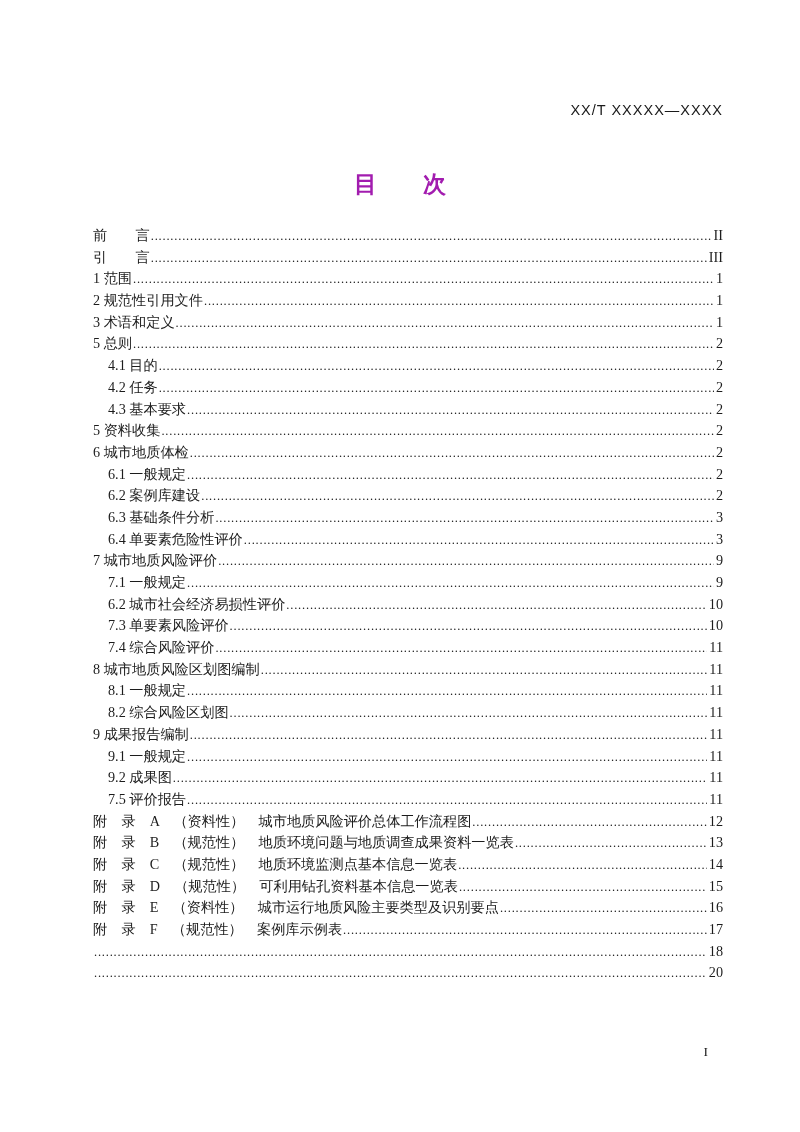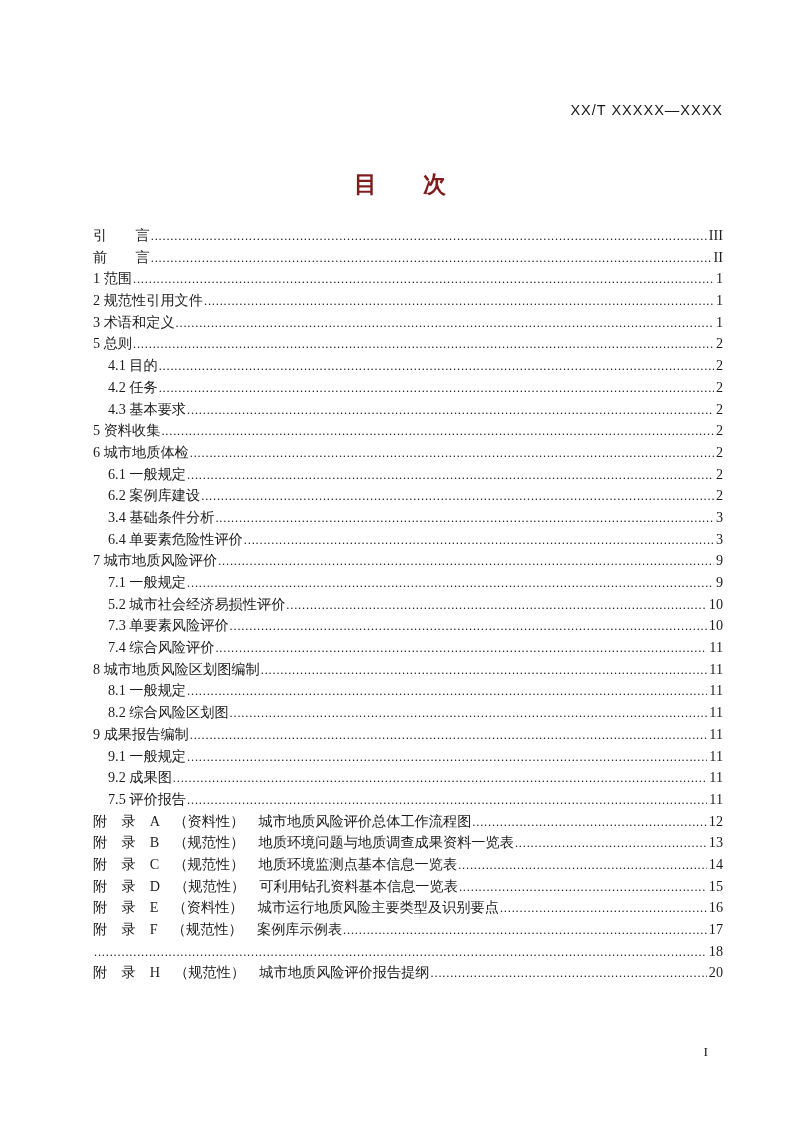--- a/index.html
+++ b/index.html
@@ -28,21 +28,21 @@
   }
   .doc-title {
     position: absolute;
     top: 161px;
     left: 0;
     right: 0;
     text-align: center;
     font-family: "Liberation Sans", "DejaVu Sans", sans-serif;
     font-weight: 700;
     font-size: 23px;
-    color: #7f1d1d;
+    color: #a21caf;
     white-space: pre;
   }
   .toc-list {
     position: absolute;
     top: 217px;
     left: 93px;
     right: 77px;
   }
   .toc-row {
     display: flex;
@@ -89,32 +89,32 @@
 <body>
 
 <div class="page">
 
   <div class="doc-code">XX/T XXXXX—XXXX</div>
 
   <div class="doc-title">目　　次</div>
 
   <div class="toc-list">
   <div class="toc-row">
+    <span class="toc-label">前　　言</span>
+    <span class="toc-leader"></span>
+    <span class="toc-page">II</span>
+  </div>
+
+  <div class="toc-row">
     <span class="toc-label">引　　言</span>
     <span class="toc-leader"></span>
     <span class="toc-page">III</span>
   </div>
 
   <div class="toc-row">
-    <span class="toc-label">前　　言</span>
-    <span class="toc-leader"></span>
-    <span class="toc-page">II</span>
-  </div>
-
-  <div class="toc-row">
     <span class="toc-label">1 范围</span>
     <span class="toc-leader"></span>
     <span class="toc-page">1</span>
   </div>
 
   <div class="toc-row">
     <span class="toc-label">2 规范性引用文件</span>
     <span class="toc-leader"></span>
     <span class="toc-page">1</span>
   </div>
@@ -167,21 +167,21 @@
     <span class="toc-page">2</span>
   </div>
 
   <div class="toc-row indent">
     <span class="toc-label">6.2 案例库建设</span>
     <span class="toc-leader"></span>
     <span class="toc-page">2</span>
   </div>
 
   <div class="toc-row indent">
-    <span class="toc-label">3.4 基础条件分析</span>
+    <span class="toc-label">6.3 基础条件分析</span>
     <span class="toc-leader"></span>
     <span class="toc-page">3</span>
   </div>
 
   <div class="toc-row indent">
     <span class="toc-label">6.4 单要素危险性评价</span>
     <span class="toc-leader"></span>
     <span class="toc-page">3</span>
   </div>
 
@@ -191,21 +191,21 @@
     <span class="toc-page">9</span>
   </div>
 
   <div class="toc-row indent">
     <span class="toc-label">7.1 一般规定</span>
     <span class="toc-leader"></span>
     <span class="toc-page">9</span>
   </div>
 
   <div class="toc-row indent">
-    <span class="toc-label">5.2 城市社会经济易损性评价</span>
+    <span class="toc-label">6.2 城市社会经济易损性评价</span>
     <span class="toc-leader"></span>
     <span class="toc-page">10</span>
   </div>
 
   <div class="toc-row indent">
     <span class="toc-label">7.3 单要素风险评价</span>
     <span class="toc-leader"></span>
     <span class="toc-page">10</span>
   </div>
 
@@ -292,21 +292,20 @@
     <span class="toc-leader"></span>
     <span class="toc-page">17</span>
   </div>
 
   <div class="toc-row">
     <span class="toc-leader"></span>
     <span class="toc-page">18</span>
   </div>
 
   <div class="toc-row">
-    <span class="toc-label">附　录　H　（规范性）　城市地质风险评价报告提纲</span>
     <span class="toc-leader"></span>
     <span class="toc-page">20</span>
   </div>
 </div>
 
   <div class="page-footer">I</div>
 
 </div>
 
 </body></html>

